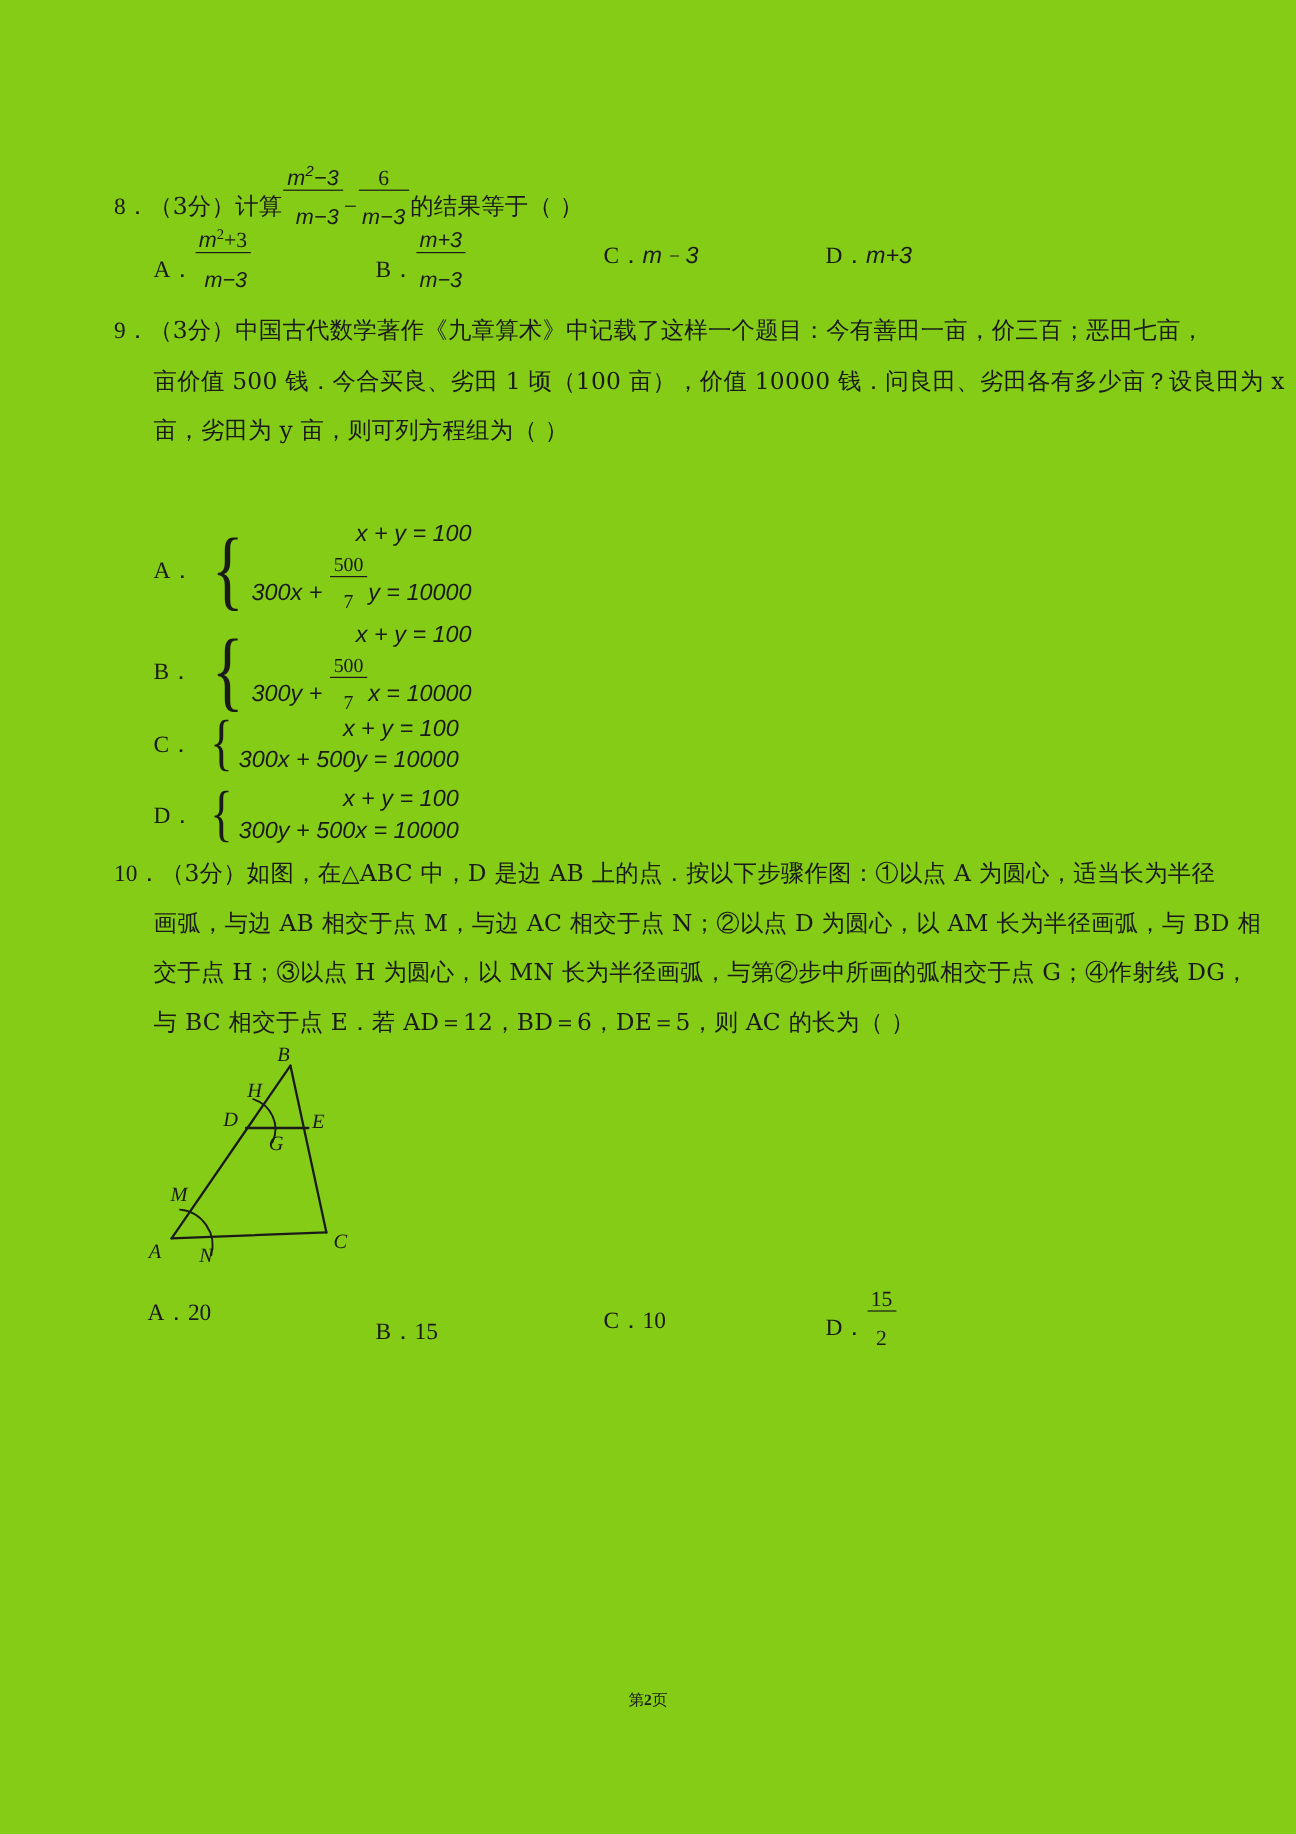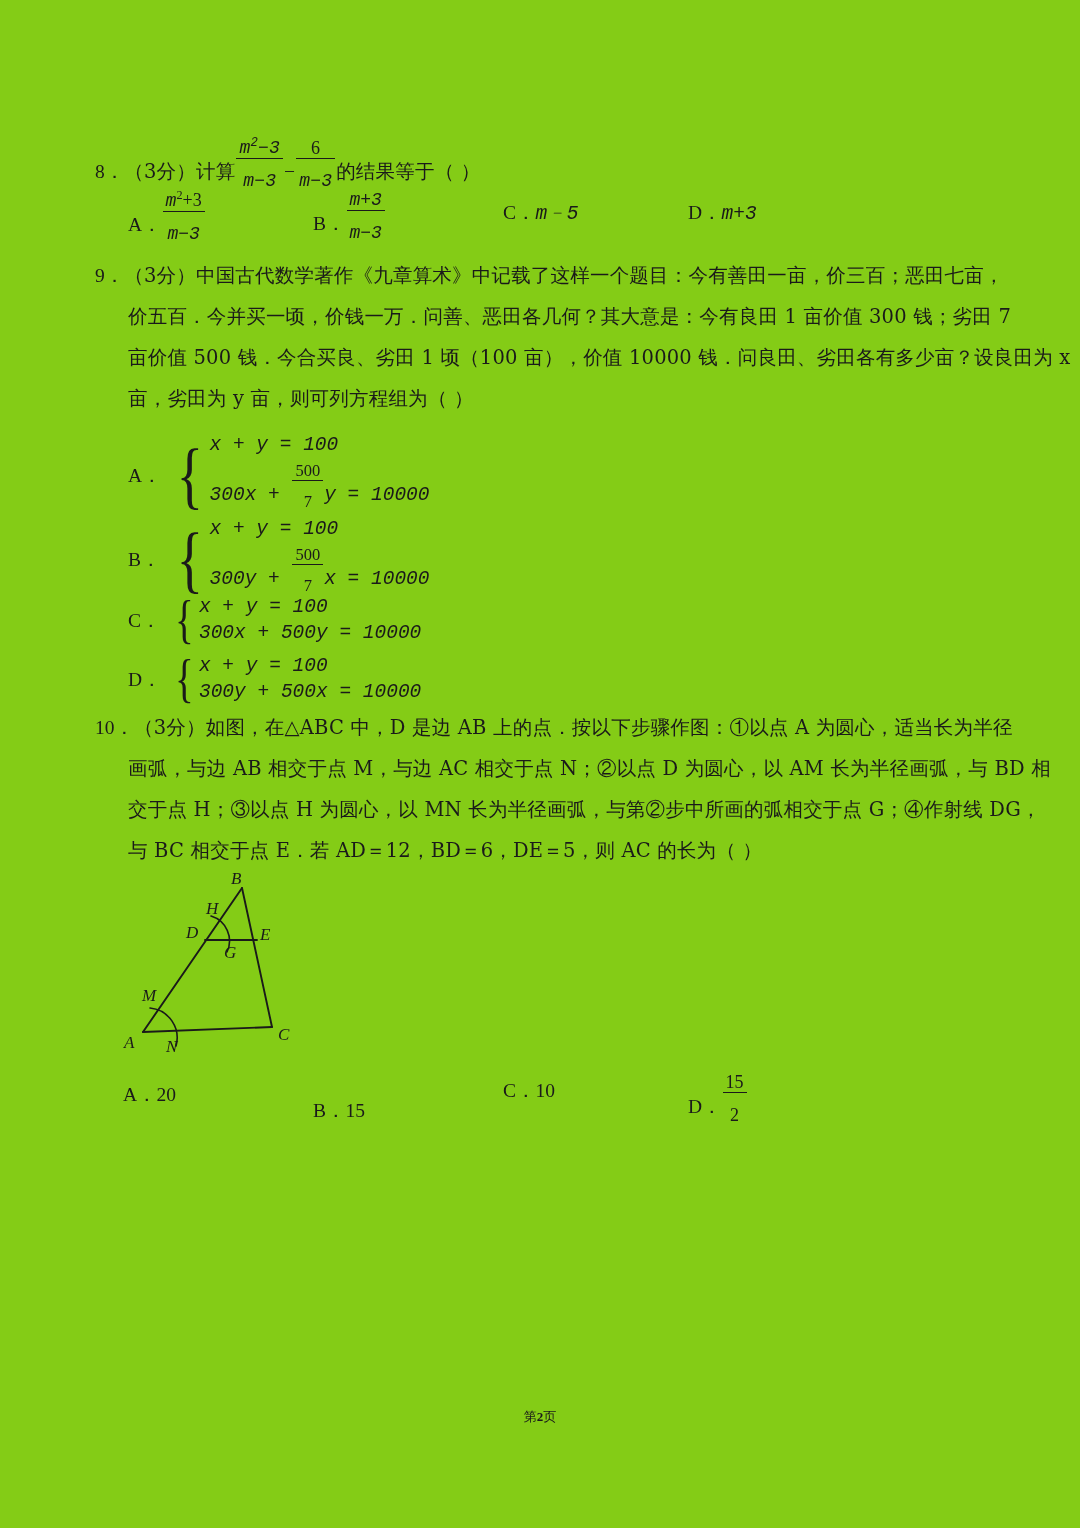--- a/index.html
+++ b/index.html
@@ -31,21 +31,21 @@
     font-size: 19.5px;
     line-height: 41px;
     letter-spacing: 0.2px;
     white-space: nowrap;
   }
   .q-line.indent { padding-left: 33px; }
 
   .qnum { letter-spacing: 0px; }
 
   .cn { font-family: "DejaVu Serif", "Liberation Serif", serif; }
-  .it { font-style: italic; font-family: Liberation Mono, monospace; }
+  .it { font-style: italic; font-family: Liberation Sans, sans-serif; text-align: right; }
 
   
   .frac {
     display: inline-block;
     vertical-align: -0.48em;
     text-align: center;
     line-height: 1.12;
     font-size: 18px;
     margin: 0 1px;
   }
@@ -138,32 +138,31 @@
   </div>
 
   <div class="opts" style="top:196px;">
     <div class="opt" style="left:33px;top:-6px;">
       <span class="lab">A．</span><span class="frac"><span class="num"><span class="it">m</span><sup class="exp">2</sup>+3</span><span class="den it">m−3</span></span>
     </div>
     <div class="opt" style="left:218px;top:-6px;">
       <span class="lab">B．</span><span class="frac"><span class="num it">m+3</span><span class="den it">m−3</span></span>
     </div>
     <div class="opt" style="left:408px;top:4px;">
-      <span class="lab">C．</span><span class="it">m﹣5</span>
+      <span class="lab">C．</span><span class="it">m﹣3</span>
     </div>
     <div class="opt" style="left:593px;top:4px;">
       <span class="lab">D．</span><span class="it">m+3</span>
     </div>
   </div>
 
   <div class="question" style="top:255px;">
     <div class="q-line">
       <span class="qnum">9</span><span class="qnum">．</span><span class="cn">（3分）</span><span class="cn">中国古代数学著作《九章算术》中记载了这样一个题目：今有善田一亩，价三百；恶田七亩，</span>
     </div>
-    <div class="q-line indent cn">价五百．今并买一顷，价钱一万．问善、恶田各几何？其大意是：今有良田 1 亩价值 300 钱；劣田 7</div>
     <div class="q-line indent cn">亩价值 500 钱．今合买良、劣田 1 顷（100 亩），价值 10000 钱．问良田、劣田各有多少亩？设良田为 x</div>
     <div class="q-line indent cn">亩，劣田为 y 亩，则可列方程组为（     ）</div>
   </div>
 
   <div class="sys-row" style="top:428px;">
     <div class="sys-label">A．</div>
     <span class="brace tall">{</span>
     <div class="sys-eqs tall">
       <div class="eq it">x + y = 100</div>
       <div class="eq"><span class="it">300x + </span><span class="frac sm"><span class="num">500</span><span class="den">7</span></span><span class="it">y = 10000</span></div>
@@ -236,21 +235,21 @@
     </svg>
   </div>
 
   <div class="opts" style="top:1078px;">
     <div class="opt" style="left:28px;top:4px;">
       <span class="lab">A．</span><span>20</span>
     </div>
     <div class="opt" style="left:218px;top:20px;">
       <span class="lab">B．</span><span>15</span>
     </div>
-    <div class="opt" style="left:408px;top:0;">
+    <div class="opt" style="left:408px;top:11px;">
       <span class="lab">C．</span><span>10</span>
     </div>
     <div class="opt" style="left:593px;top:-6px;">
       <span class="lab">D．</span><span class="frac"><span class="num">15</span><span class="den">2</span></span>
     </div>
   </div>
 
   <div class="footer">
     <span class="cn">第</span><b>2</b><span class="cn">页</span>
   </div>

